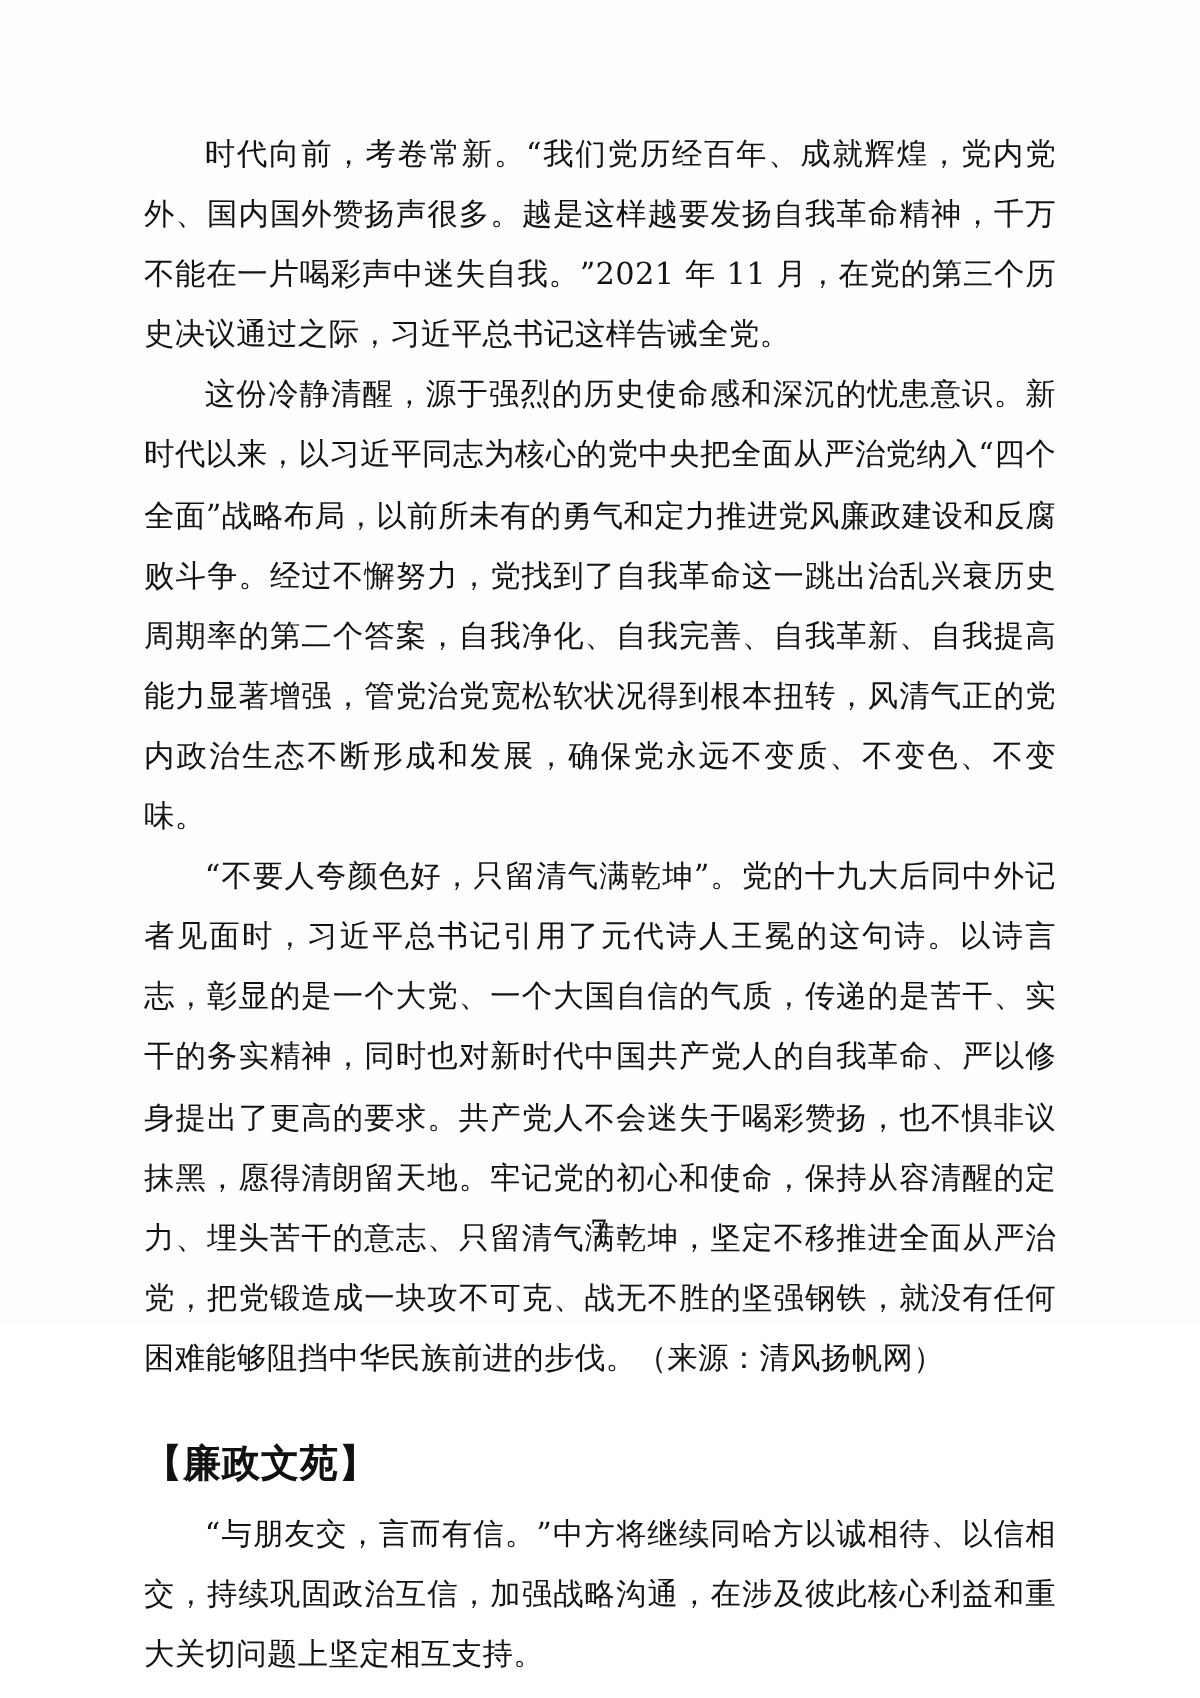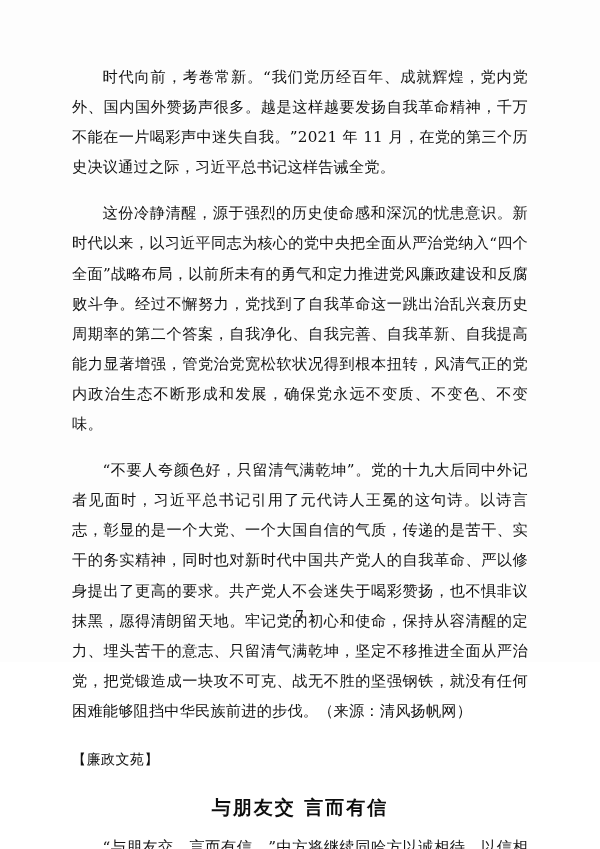--- a/index.html
+++ b/index.html
@@ -26,25 +26,25 @@
     font-size: 15.2px;
     line-height: 1.98;
     text-align: justify;
     text-justify: inter-ideograph;
     text-indent: 2em;
     margin: 0 0 0 0;
     letter-spacing: 0.2px;
     color: #131313;
   }
   .section-label {
-    font-size: 14px;
+    font-size: 19px;
     line-height: 1.98;
     margin: 20px 0 0 0;
     text-indent: 0;
-    font-weight: normal;
+    font-weight: bold;
     color: #111111;
     letter-spacing: 0.5px;
   }
   .article-title {
     font-size: 19px;
     line-height: 2.0;
     text-align: center;
     font-weight: bold;
     margin: 14px 0 6px 0;
     letter-spacing: 2px;
@@ -54,36 +54,35 @@
     position: absolute;
     left: 0;
     right: 0;
     bottom: 38px;
     text-align: center;
     font-size: 14px;
     color: #141414;
     letter-spacing: 1px;
   }
   .body-block > .para + .para {
-    margin-top: 16px;
+    margin-top: 0;
   }
 </style>
 </head>
 <body>
 
 <div class="page">
 
   <div class="body-block">
     <p class="para">时代向前，考卷常新。“我们党历经百年、成就辉煌，党内党外、国内国外赞扬声很多。越是这样越要发扬自我革命精神，千万不能在一片喝彩声中迷失自我。”2021 年 11 月，在党的第三个历史决议通过之际，习近平总书记这样告诫全党。</p>
     <p class="para">这份冷静清醒，源于强烈的历史使命感和深沉的忧患意识。新时代以来，以习近平同志为核心的党中央把全面从严治党纳入“四个全面”战略布局，以前所未有的勇气和定力推进党风廉政建设和反腐败斗争。经过不懈努力，党找到了自我革命这一跳出治乱兴衰历史周期率的第二个答案，自我净化、自我完善、自我革新、自我提高能力显著增强，管党治党宽松软状况得到根本扭转，风清气正的党内政治生态不断形成和发展，确保党永远不变质、不变色、不变味。</p>
     <p class="para">“不要人夸颜色好，只留清气满乾坤”。党的十九大后同中外记者见面时，习近平总书记引用了元代诗人王冕的这句诗。以诗言志，彰显的是一个大党、一个大国自信的气质，传递的是苦干、实干的务实精神，同时也对新时代中国共产党人的自我革命、严以修身提出了更高的要求。共产党人不会迷失于喝彩赞扬，也不惧非议抹黑，愿得清朗留天地。牢记党的初心和使命，保持从容清醒的定力、埋头苦干的意志、只留清气满乾坤，坚定不移推进全面从严治党，把党锻造成一块攻不可克、战无不胜的坚强钢铁，就没有任何困难能够阻挡中华民族前进的步伐。（来源：清风扬帆网）</p>
   </div>
 
   <p class="section-label">【廉政文苑】</p>
 
-  <h1 class="article-title">与朋友交 言而有信</h1>
 
   <div class="body-block">
     <p class="para">“与朋友交，言而有信。”中方将继续同哈方以诚相待、以信相交，持续巩固政治互信，加强战略沟通，在涉及彼此核心利益和重大关切问题上坚定相互支持。</p>
   </div>
 
   <div class="page-number">- 7 -</div>
 </div>
 
 </body></html>

